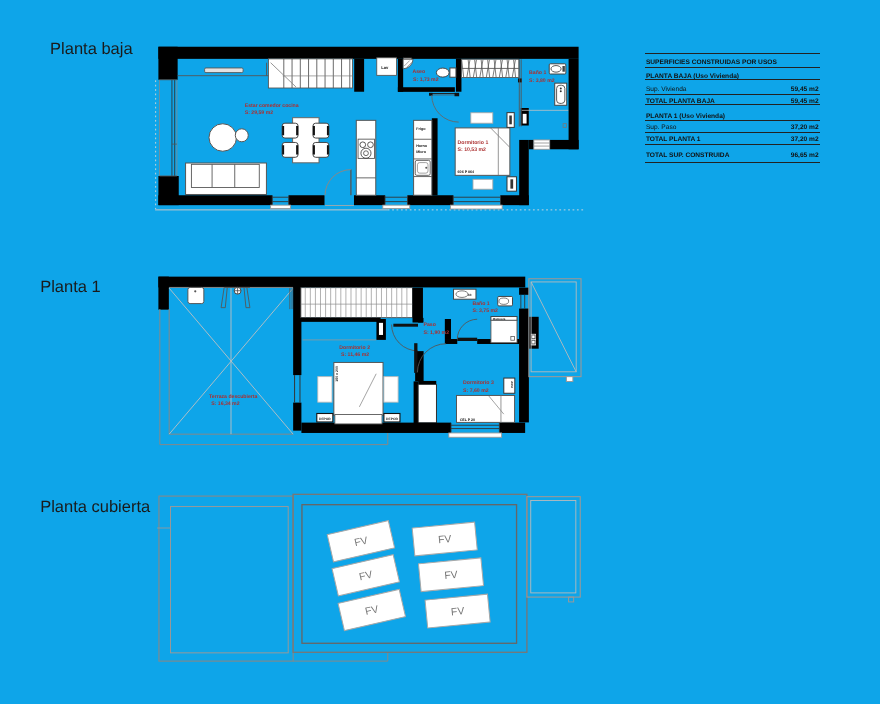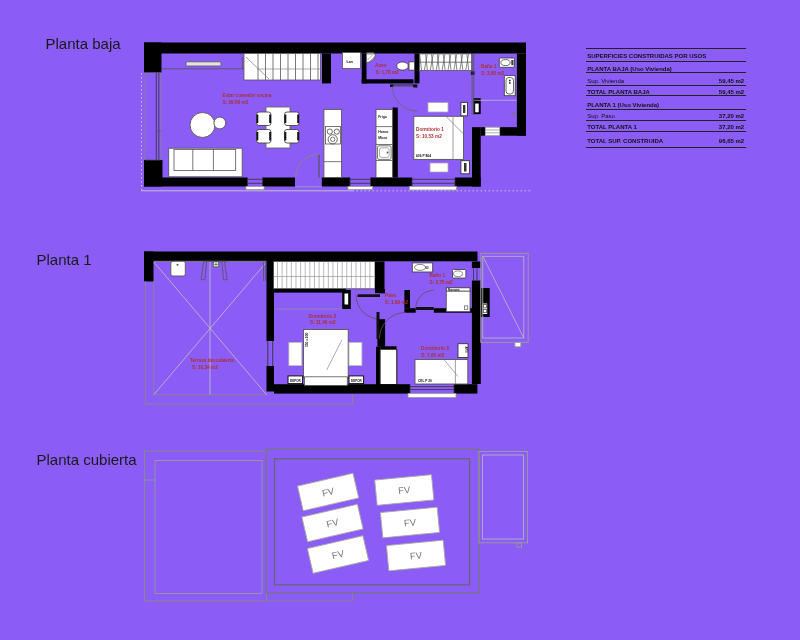--- a/index.html
+++ b/index.html
@@ -1,16 +1,16 @@
 <!DOCTYPE html>
 <html><head>
 <meta charset="utf-8">
 <style>
   html,body{margin:0;padding:0;background:#fff;}
-  #page{position:relative;width:800px;height:640px;background:#8b5cf6;overflow:hidden;
+  #page{position:relative;width:800px;height:640px;background:#0ea5e9;overflow:hidden;
         font-family:"Liberation Sans", sans-serif;}
   svg text{font-family:"Liberation Sans", sans-serif;}
 </style>
 </head>
 <body>
 <div id="page">
 <svg width="800" height="640" viewBox="0 0 800 640">
 
 <text x="45.5" y="49" font-size="15" fill="#1a1a1a">Planta baja</text>
 

